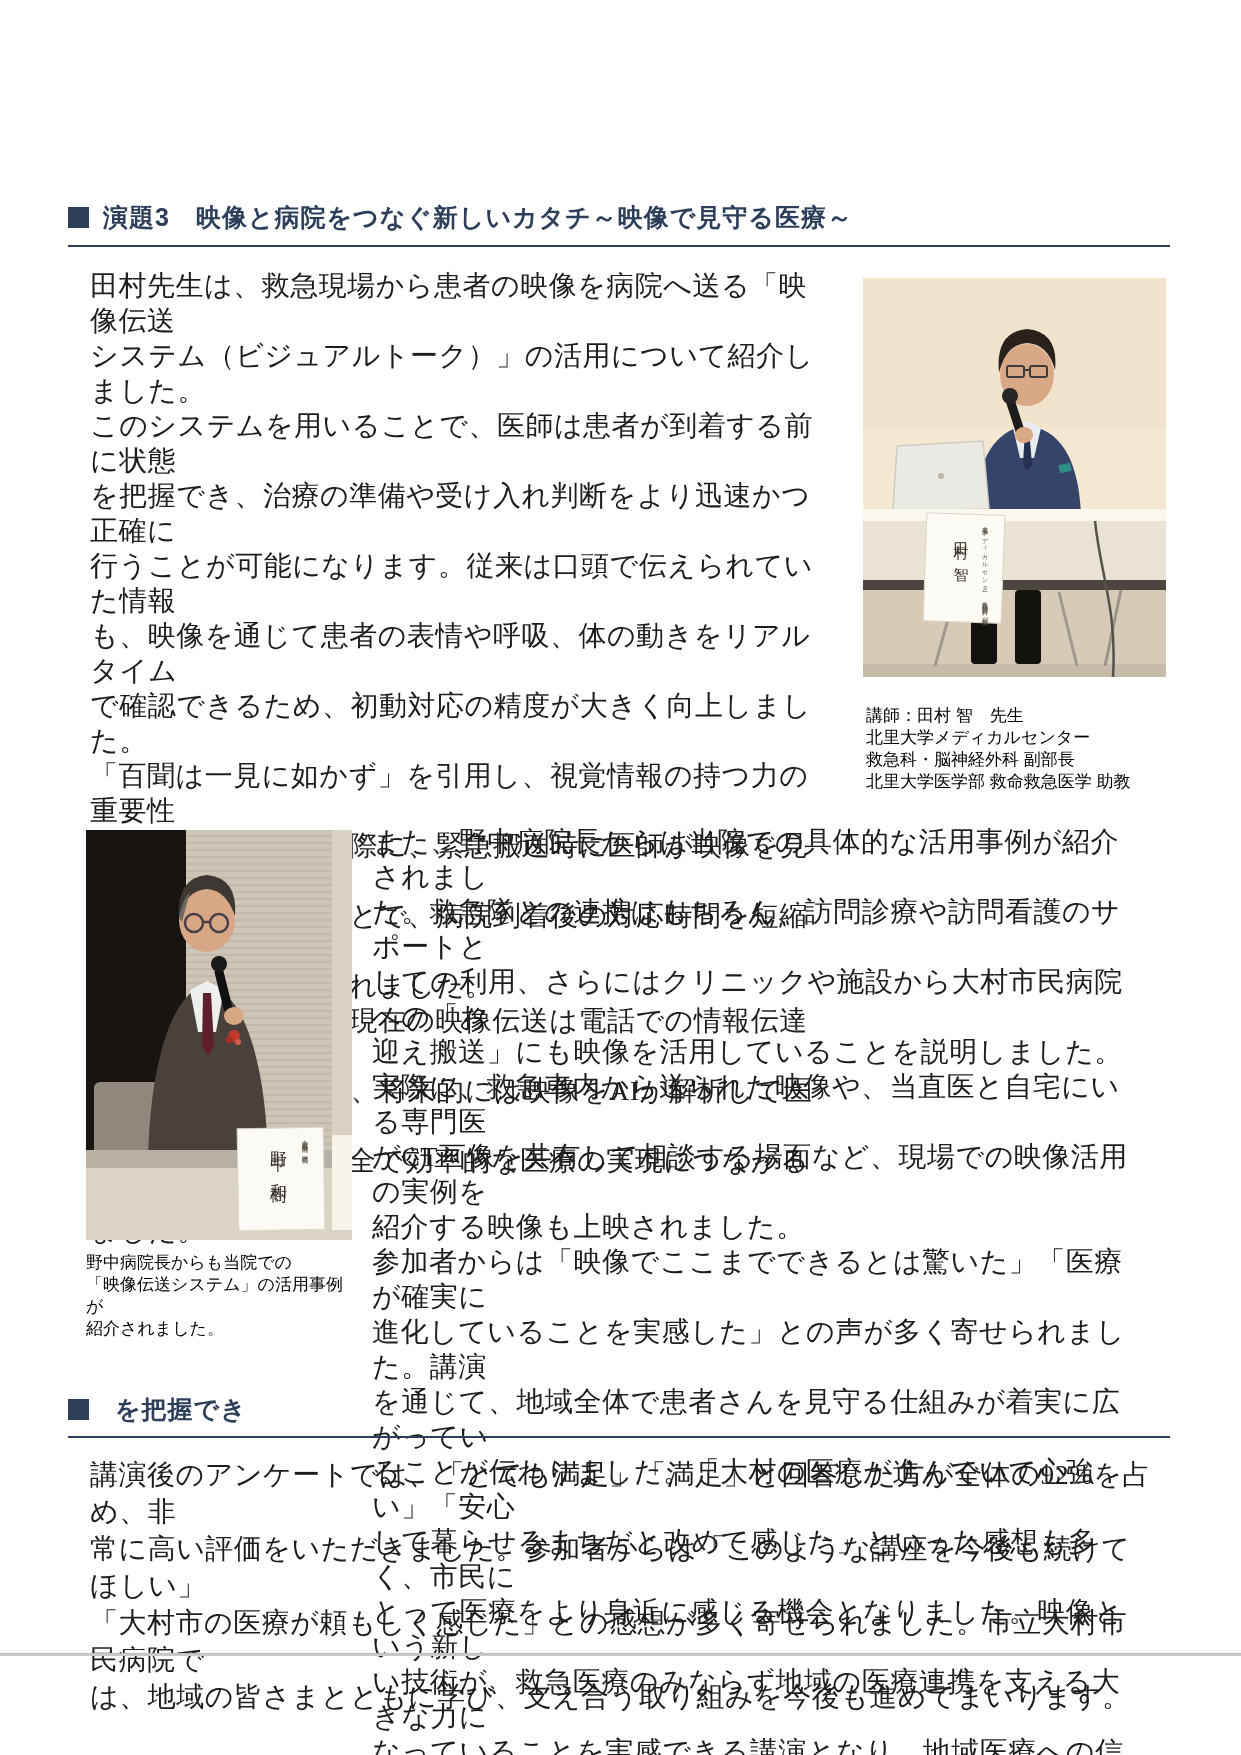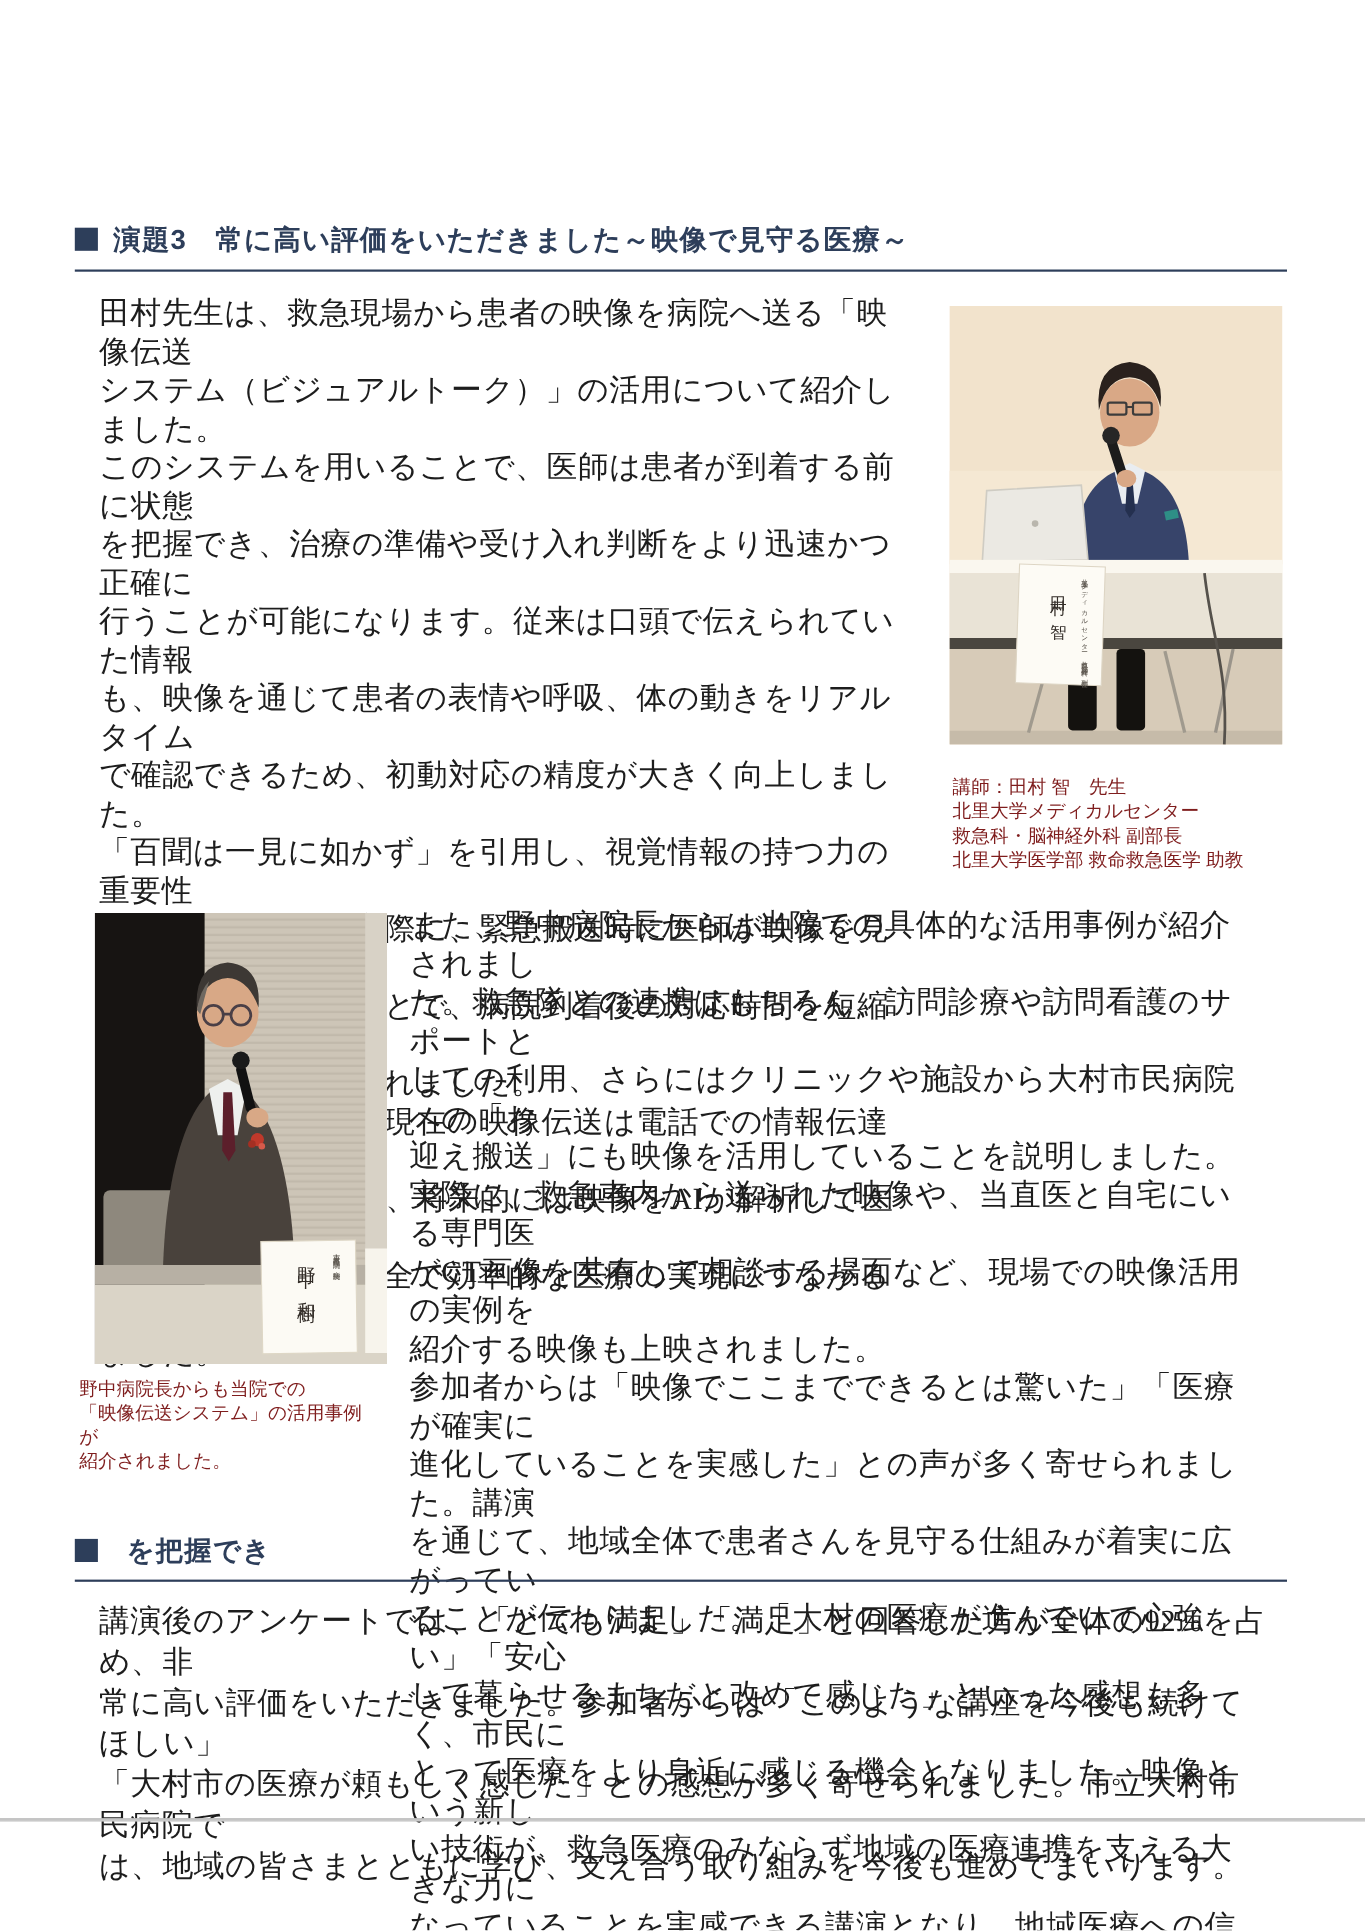--- a/index.html
+++ b/index.html
@@ -36,21 +36,21 @@
     font-size:28px;line-height:35px;
     color:#1d1d1d;
     white-space:pre-line;
     letter-spacing:0.5px;
   }
   .para3{line-height:37px;}
   
   .caption{
     position:absolute;
     font-family:"Liberation Sans","DejaVu Sans",sans-serif;
-    font-size:17px;line-height:22px;color:#7f1d1d;
+    font-size:17px;line-height:22px;color:#000000;
     white-space:pre-line;
   }
   
   .photo{position:absolute;overflow:hidden;}
   .photo svg{display:block;}
   .vtext{
     position:absolute;
     writing-mode:vertical-rl;text-orientation:upright;
     font-family:"Liberation Serif","DejaVu Serif",serif;
     color:#332d28;
@@ -65,21 +65,21 @@
   }
 </style>
 </head>
 <body>
 
 <div class="page">
 
   <div class="sec-header" style="top:200px;">
     <span class="sq-bullet"></span>
     <span class="gap-s"></span>
-    <span>演題3　常に高い評価をいただきました～映像で見守る医療～</span>
+    <span>演題3　映像と病院をつなぐ新しいカタチ～映像で見守る医療～</span>
   </div>
   <div class="rule" style="top:245px;"></div>
 
   <div class="para" style="left:90px;top:268px;width:740px;">田村先生は、救急現場から患者の映像を病院へ送る「映像伝送
 システム（ビジュアルトーク）」の活用について紹介しました。
 このシステムを用いることで、医師は患者が到着する前に状態
 を把握でき、治療の準備や受け入れ判断をより迅速かつ正確に
 行うことが可能になります。従来は口頭で伝えられていた情報
 も、映像を通じて患者の表情や呼吸、体の動きをリアルタイム
 で確認できるため、初動対応の精度が大きく向上しました。
@@ -194,21 +194,21 @@
 
       <g transform="rotate(-1 195 350)">
         <rect x="152" y="298" width="86" height="102" fill="#fcfaf4" stroke="#ded7c6" stroke-width="1"></rect>
       </g>
       <rect x="246" y="305" width="20" height="95" fill="#f7f4ec"></rect>
     </svg>
     <div class="vtext vname2">野中 和樹</div>
     <div class="vtext vaffil2">市立大村市民病院 病院長</div>
   </figure>
 
-  <div class="caption" style="left:72px;top:1252px;width:270px;">野中病院長からも当院での
+  <div class="caption" style="left:86px;top:1252px;width:270px;">野中病院長からも当院での
 「映像伝送システム」の活用事例が
 紹介されました。</div>
 
   <div class="para" style="left:372px;top:824px;width:775px;">また、野中病院長からは当院での具体的な活用事例が紹介されまし
 た。救急隊との連携はもちろん、訪問診療や訪問看護のサポートと
 しての利用、さらにはクリニックや施設から大村市民病院への「お
 迎え搬送」にも映像を活用していることを説明しました。
 実際に、救急車内から送られた映像や、当直医と自宅にいる専門医
 がCT画像を共有して相談する場面など、現場での映像活用の実例を
 紹介する映像も上映されました。

